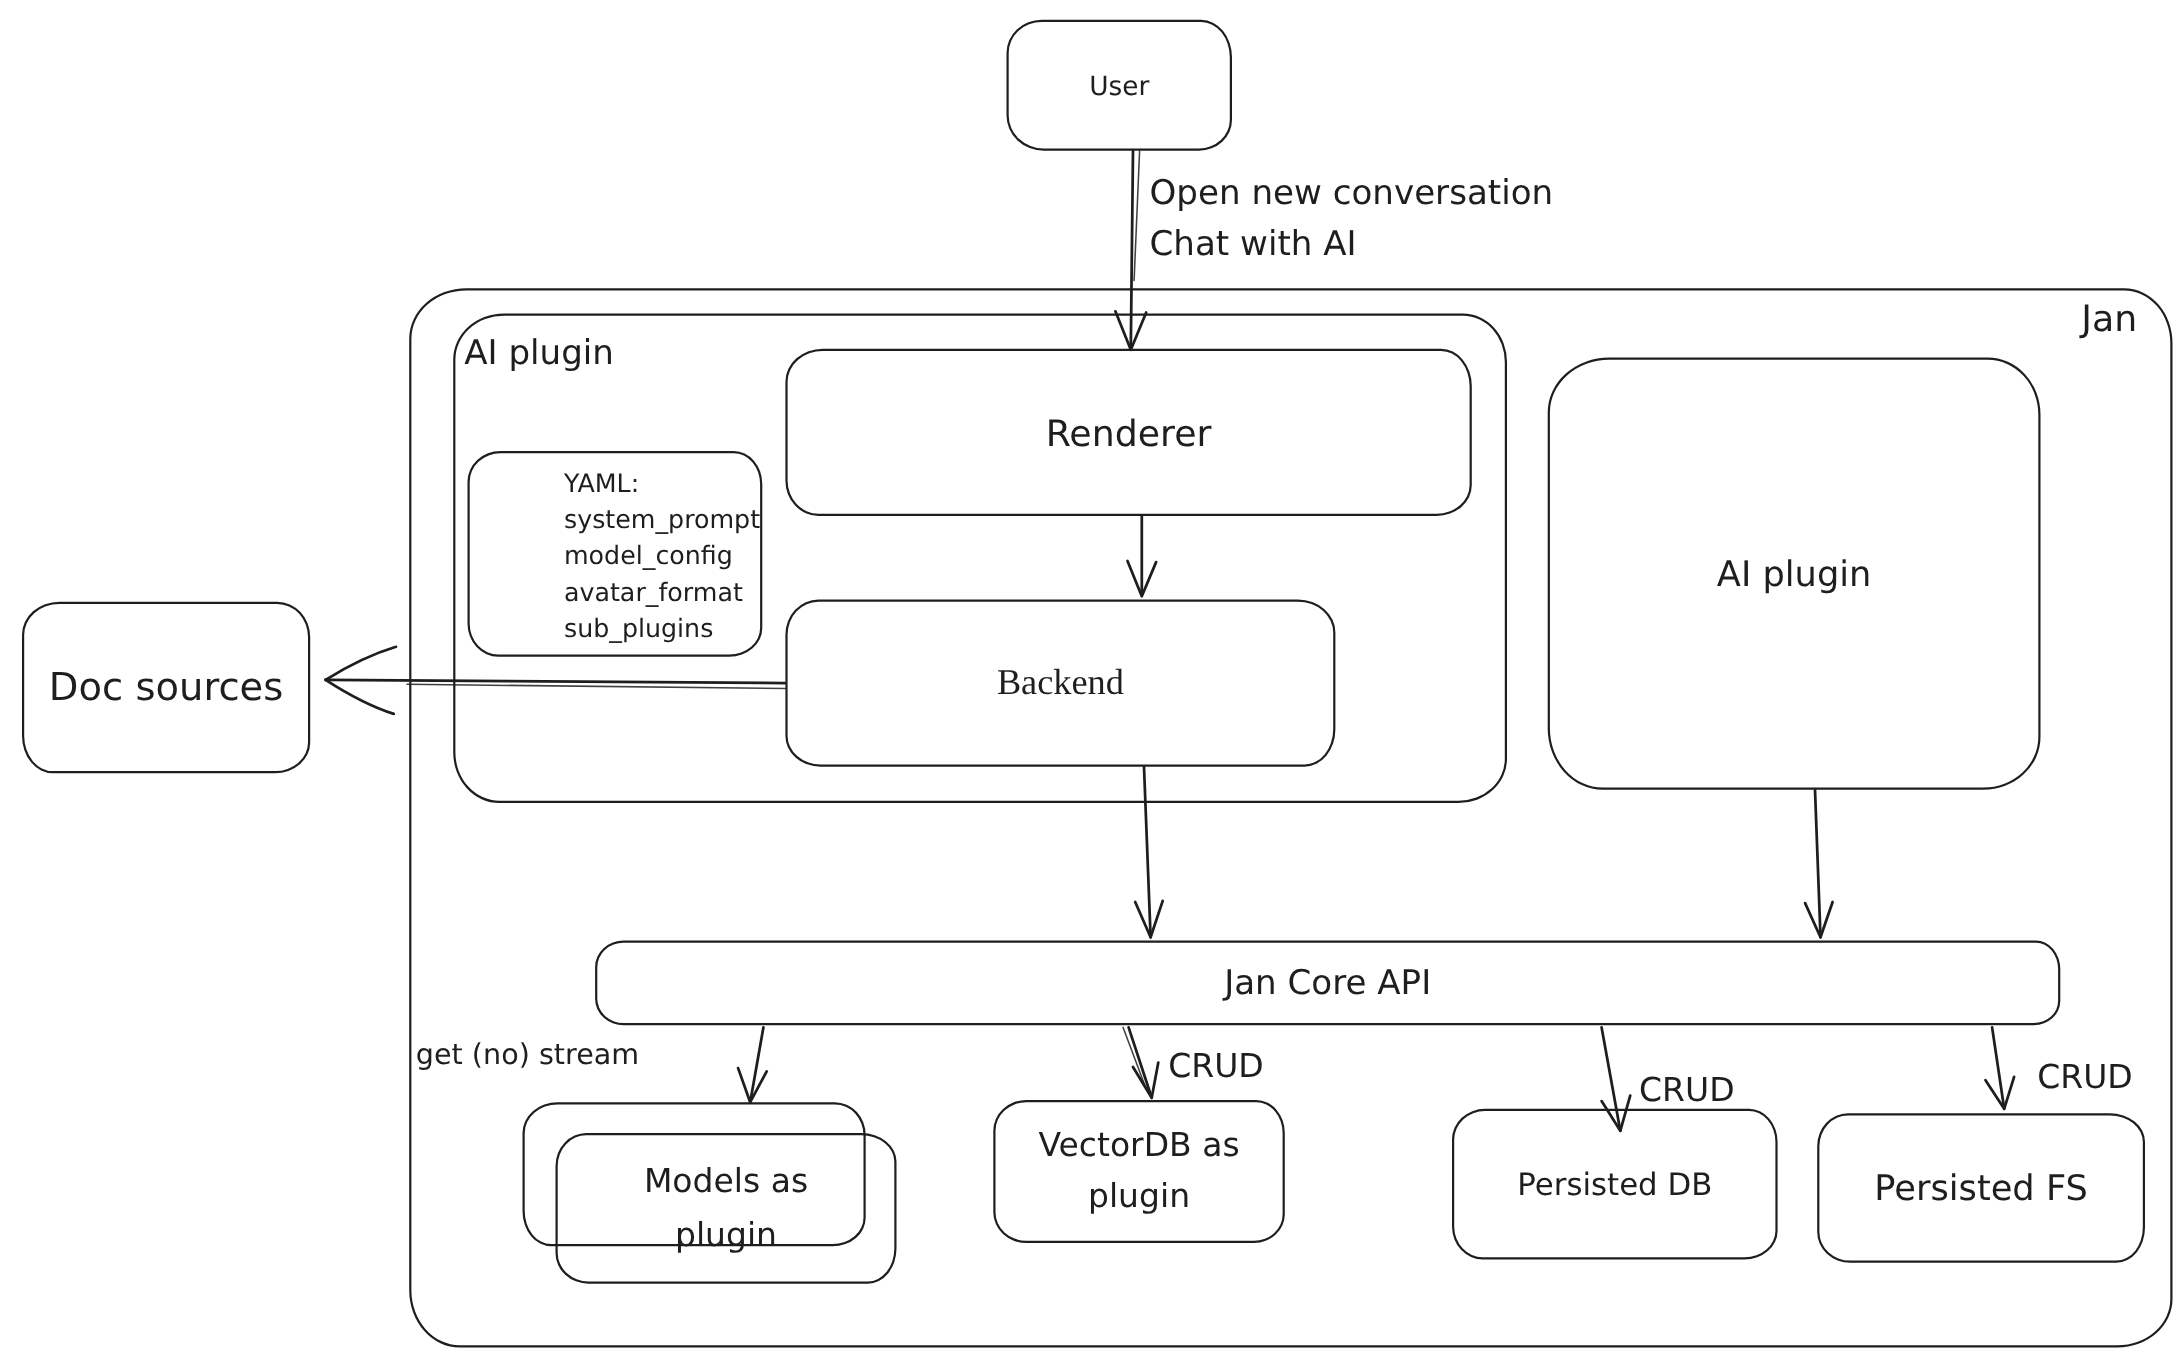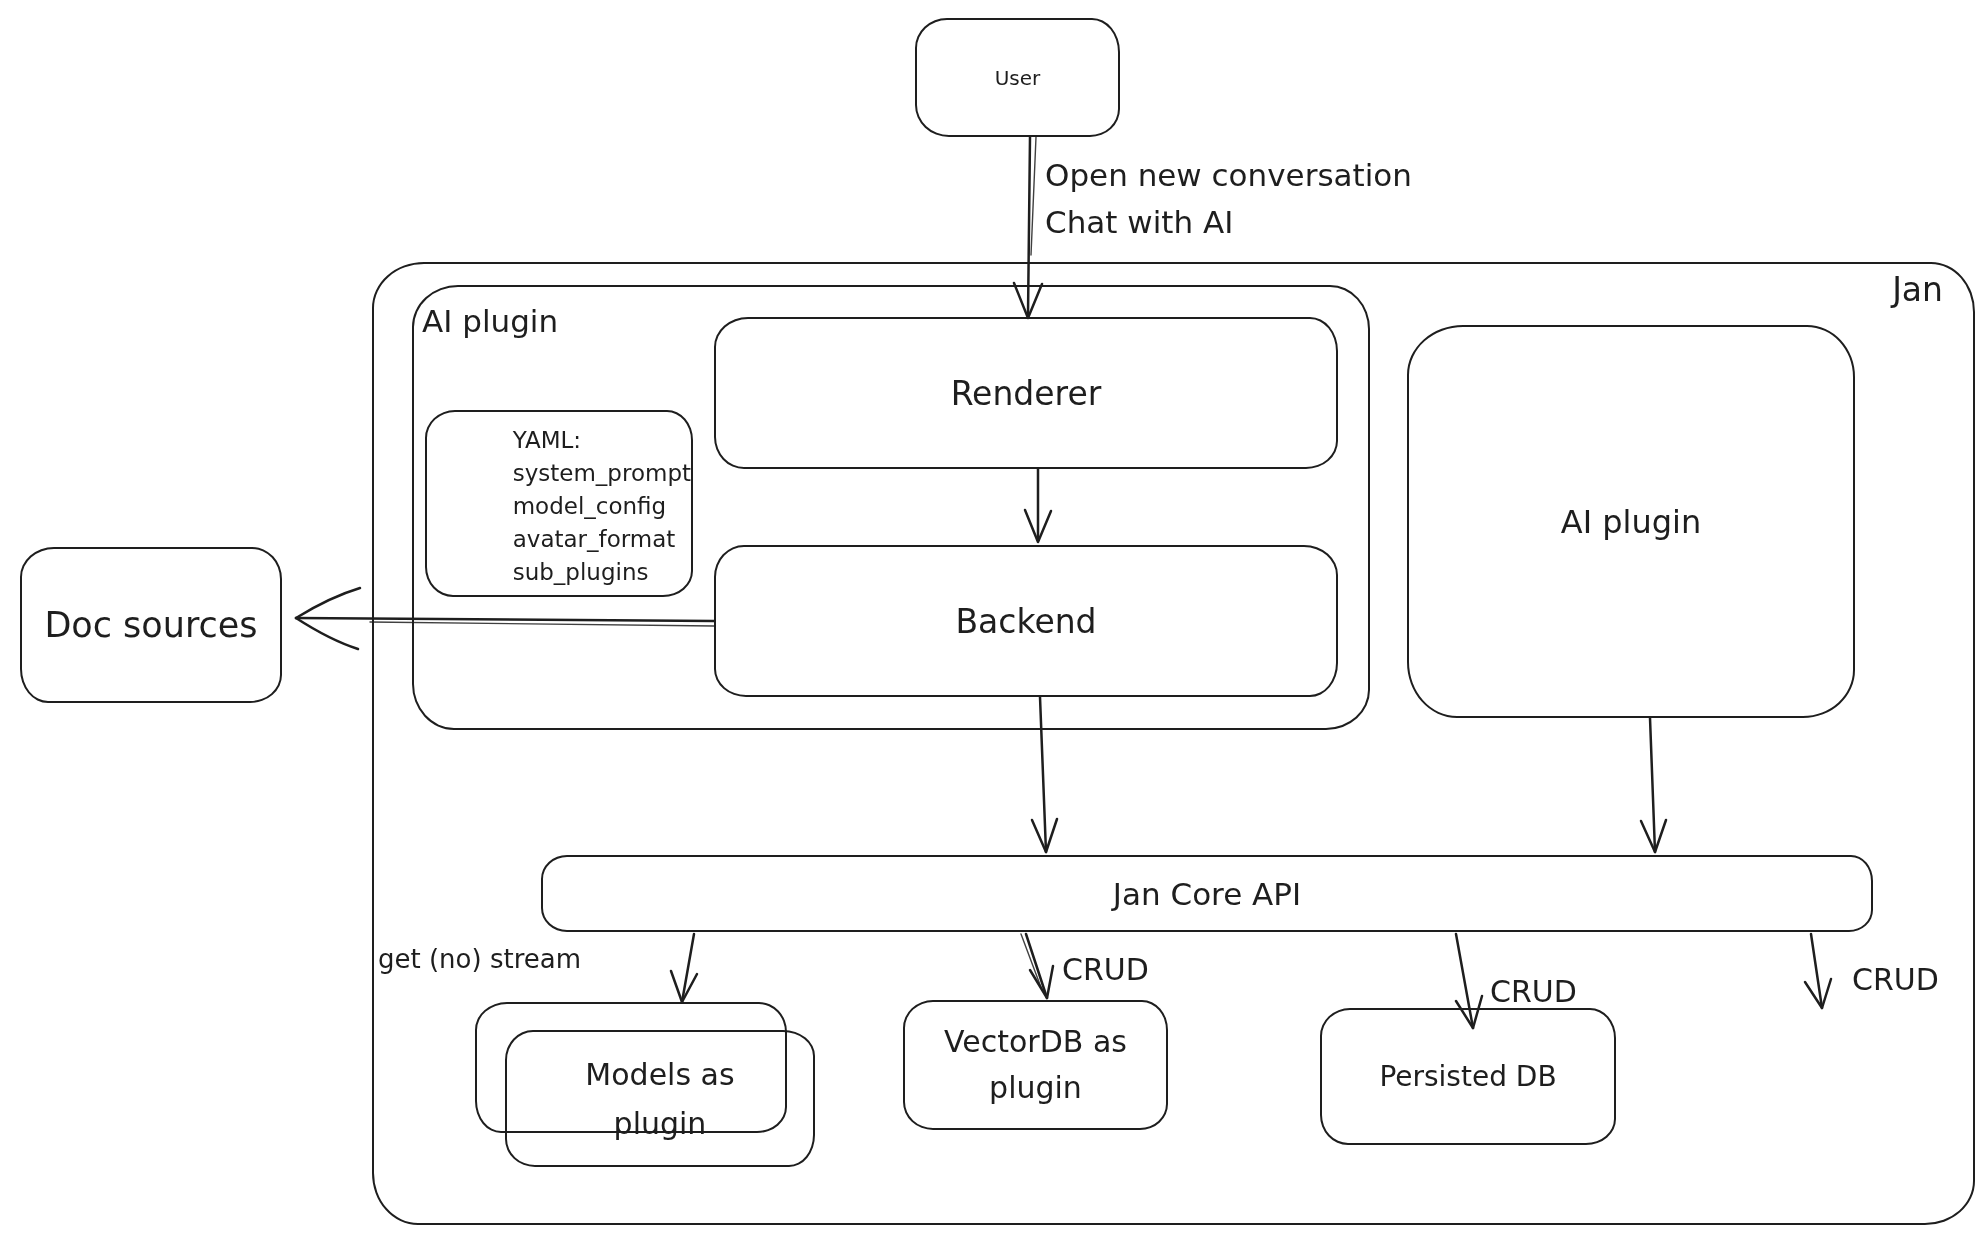--- a/index.html
+++ b/index.html
@@ -37,36 +37,36 @@
 
   <div class="node" style="left:372px;top:262px;width:1603px;height:963px;border-radius:52px 44px 50px 46px / 46px 50px 44px 52px;text-decoration:underline;">
     <span class="label corner-label" style="right:30px;top:6px;font-size:33px;">Jan</span>
   </div>
 
   <div class="node" style="left:412px;top:285px;width:958px;height:445px;border-radius:46px 40px 44px 42px / 42px 44px 40px 46px;">
     <span class="label corner-label" style="left:8px;top:16px;font-size:31px;">AI plugin</span>
   </div>
 
   <div class="node" style="left:915px;top:18px;width:205px;height:119px;border-radius:32px 28px 30px 34px / 30px 34px 28px 32px;">
-    <span class="label" style="font-size:20px;">User</span>
+    <span class="label" style="font-size:24px;">User</span>
   </div>
 
   <div class="node" style="left:714px;top:317px;width:624px;height:152px;border-radius:34px 28px 32px 30px / 30px 34px 28px 32px;">
     <span class="label" style="font-size:33px;">Renderer</span>
   </div>
 
   <div class="node" style="left:425px;top:410px;width:268px;height:187px;border-radius:30px 26px 30px 28px / 28px 30px 26px 30px;justify-content:flex-end;align-items:flex-start;">
     <span class="label multiline" style="font-size:23px;line-height:33px;padding:12px 0 0 20px;text-align:left;">YAML:
 system_prompt
 model_config
 avatar_format
 sub_plugins</span>
   </div>
 
-  <div class="node" style="left:714px;top:545px;width:624px;height:152px;border-radius:30px 34px 28px 32px / 32px 30px 34px 28px;">
+  <div class="node" style="left:714px;top:545px;width:500px;height:152px;border-radius:30px 34px 28px 32px / 32px 30px 34px 28px;font-family:Liberation Serif, serif;">
     <span class="label" style="font-size:33px;">Backend</span>
   </div>
 
   <div class="node" style="left:1407px;top:325px;width:448px;height:393px;border-radius:56px 48px 52px 50px / 50px 52px 48px 56px;">
     <span class="label" style="font-size:32px;">AI plugin</span>
   </div>
 
   <div class="node" style="left:20px;top:547px;width:262px;height:156px;border-radius:34px 30px 32px 28px / 30px 32px 28px 34px;">
     <span class="label" style="font-size:35px;">Doc sources</span>
   </div>
@@ -83,20 +83,23 @@
 
   <div class="node" style="left:903px;top:1000px;width:265px;height:130px;border-radius:30px 26px 28px 30px / 28px 30px 26px 28px;">
     <span class="label multiline" style="font-size:30px;line-height:46px;">VectorDB as
 plugin</span>
   </div>
 
   <div class="node" style="left:1320px;top:1008px;width:296px;height:137px;border-radius:30px 26px 30px 28px / 28px 30px 26px 30px;">
     <span class="label" style="font-size:28px;">Persisted DB</span>
   </div>
 
+  <div class="node" style="left:1652px;top:1012px;width:298px;height:136px;border-radius:28px 32px 26px 30px / 30px 26px 32px 28px;">
+    <span class="label" style="font-size:32px;">Persisted FS</span>
+  </div>
 
   <div class="label multiline" style="position:absolute;left:1045px;top:152px;font-size:31px;line-height:47px;">Open new conversation
 Chat with AI</div>
 
   <div class="label" style="position:absolute;left:378px;top:944px;font-size:26px;">get (no) stream</div>
 
   <div class="label" style="position:absolute;left:1062px;top:952px;font-size:30px;">CRUD</div>
 
   <div class="label" style="position:absolute;left:1490px;top:974px;font-size:30px;">CRUD</div>
 

